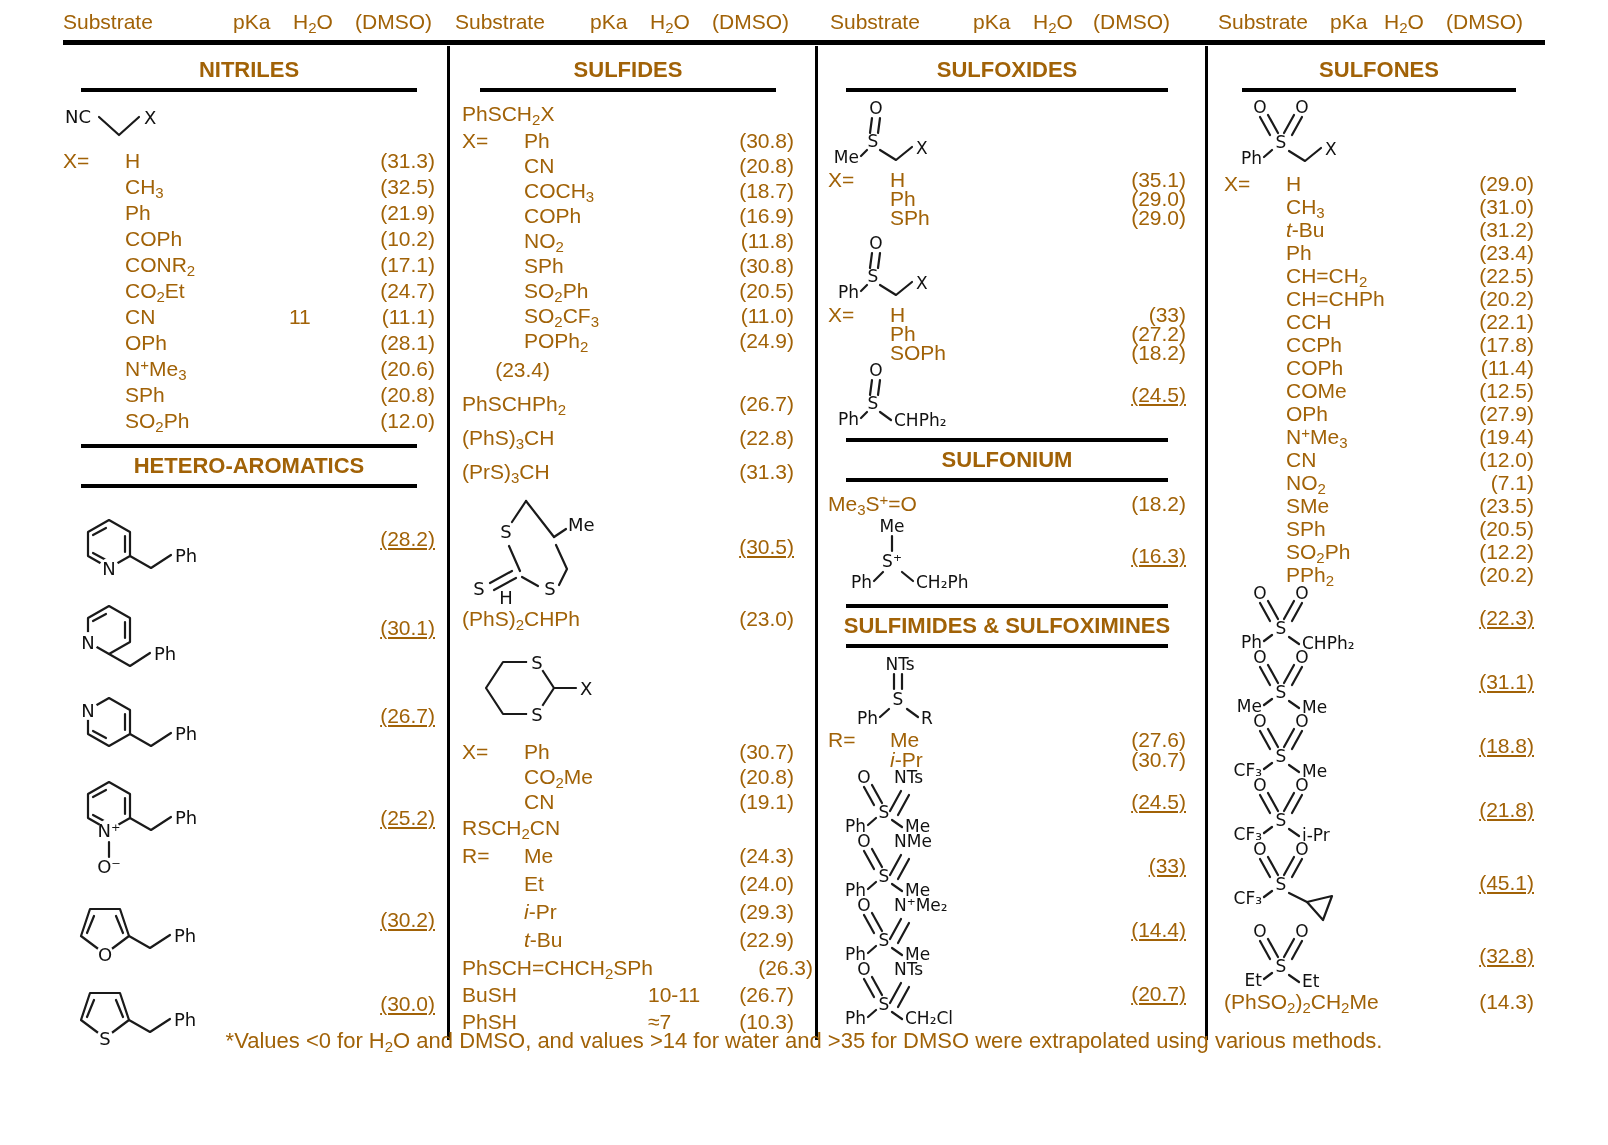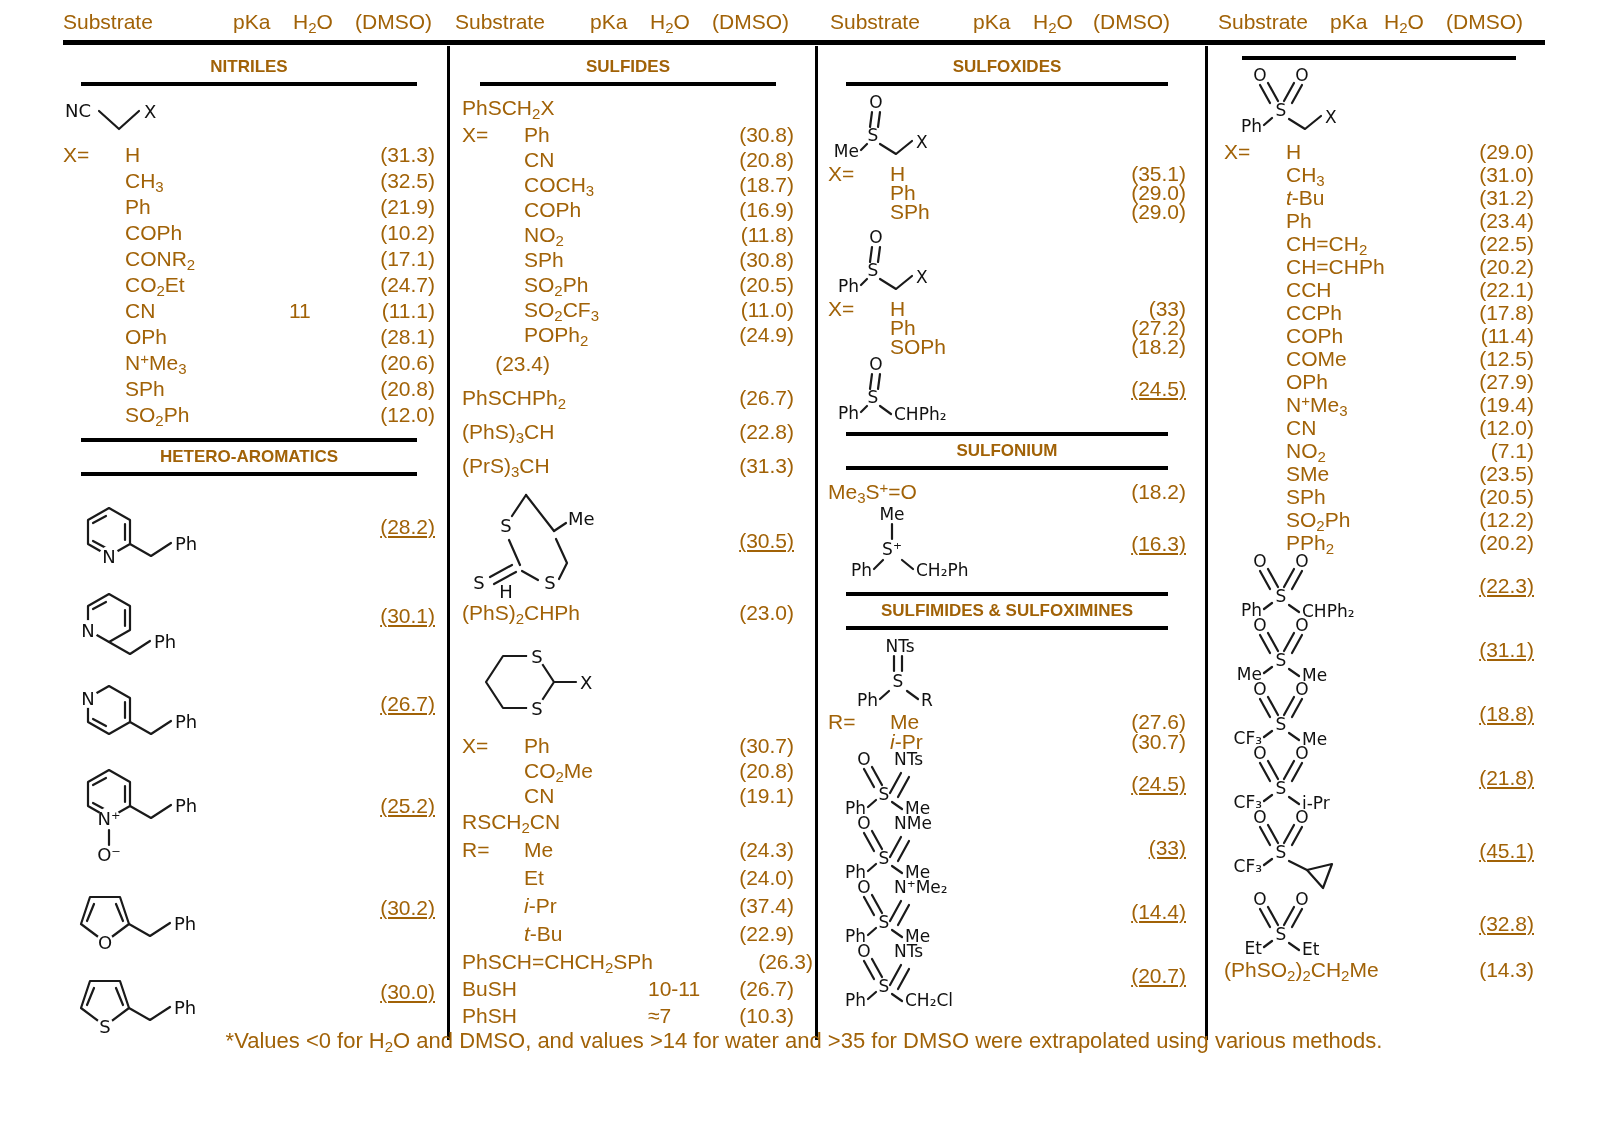--- a/index.html
+++ b/index.html
@@ -13,21 +13,21 @@
   #h1{left:63px}#h2{left:455px}#h3{left:830px}#h4{left:1218px}
   #h1 .hp{left:170px}#h1 .hw{left:230px}#h1 .hd{left:292px}
   #h2 .hp{left:135px}#h2 .hw{left:195px}#h2 .hd{left:257px}
   #h3 .hp{left:143px}#h3 .hw{left:203px}#h3 .hd{left:263px}
   #h4 .hp{left:112px}#h4 .hw{left:166px}#h4 .hd{left:228px}
   .col{position:absolute;top:52px;}
   .c1{left:63px;width:372px}
   .c2{left:462px;width:332px}
   .c3{left:828px;width:358px}
   .c4{left:1224px;width:310px}
-  .sec-t{font-weight:bold;text-align:center;font-size:17px;padding:5px 0 1px;white-space:nowrap;}
+  .sec-t{font-weight:bold;text-align:center;font-size:22px;padding:5px 0 1px;white-space:nowrap;}
   .hr{height:4px;background:#000;margin:4px 18px 8px;}
   .hr.top{margin:10px 18px 0;}
   .row{display:flex;align-items:baseline;}
   .pre{flex:none;width:62px;}
   .lab{flex:1;min-width:0;white-space:nowrap;}
   .lab0{flex:1;white-space:nowrap;}
   .pka{flex:none;width:72px;padding-left:14px;box-sizing:border-box;white-space:nowrap;}
   .val{flex:none;width:88px;text-align:right;white-space:nowrap;}
   .lh27 .row{line-height:27px}
   .lh26 .row{line-height:26px}
@@ -420,21 +420,21 @@
 
         <div class="row">
           <span class="pre"></span>
           <span class="lab">Et</span>
           <span class="val">(24.0)</span>
         </div>
 
         <div class="row">
           <span class="pre"></span>
           <span class="lab"><i>i</i>-Pr</span>
-          <span class="val">(37.4)</span>
+          <span class="val">(29.3)</span>
         </div>
 
         <div class="row">
           <span class="pre"></span>
           <span class="lab"><i>t</i>-Bu</span>
           <span class="val">(22.9)</span>
         </div>
       </div>
 
     <div class="list lh27">
@@ -656,20 +656,21 @@
         <text class="a-e sm" x="38" y="62">Ph</text>
         <path class="bond" d="M40,55 L48,48"></path>
         <path class="bond" d="M64,50 L74,57"></path>
         <text class="sm" x="77" y="62">CH₂Cl</text>
       </svg>
       <span class="val">(20.7)</span>
     </div>
   </div>
 
   <div class="col c4">
+    <div class="sec-t">SULFONES</div>
     <div class="hr"></div>
 
     <svg class="struct" width="210" height="68">
       <text class="a-m sm" x="36" y="13">O</text>
       <text class="a-m sm" x="78" y="13">O</text>
       <path class="bond" d="M36,17 L46,35"></path>
         <path class="bond" d="M44,15 L54,33"></path>
       <path class="bond" d="M78,17 L68,35"></path>
         <path class="bond" d="M70,15 L60,33"></path>
       <text class="a-m sm" x="57" y="48">S</text>

